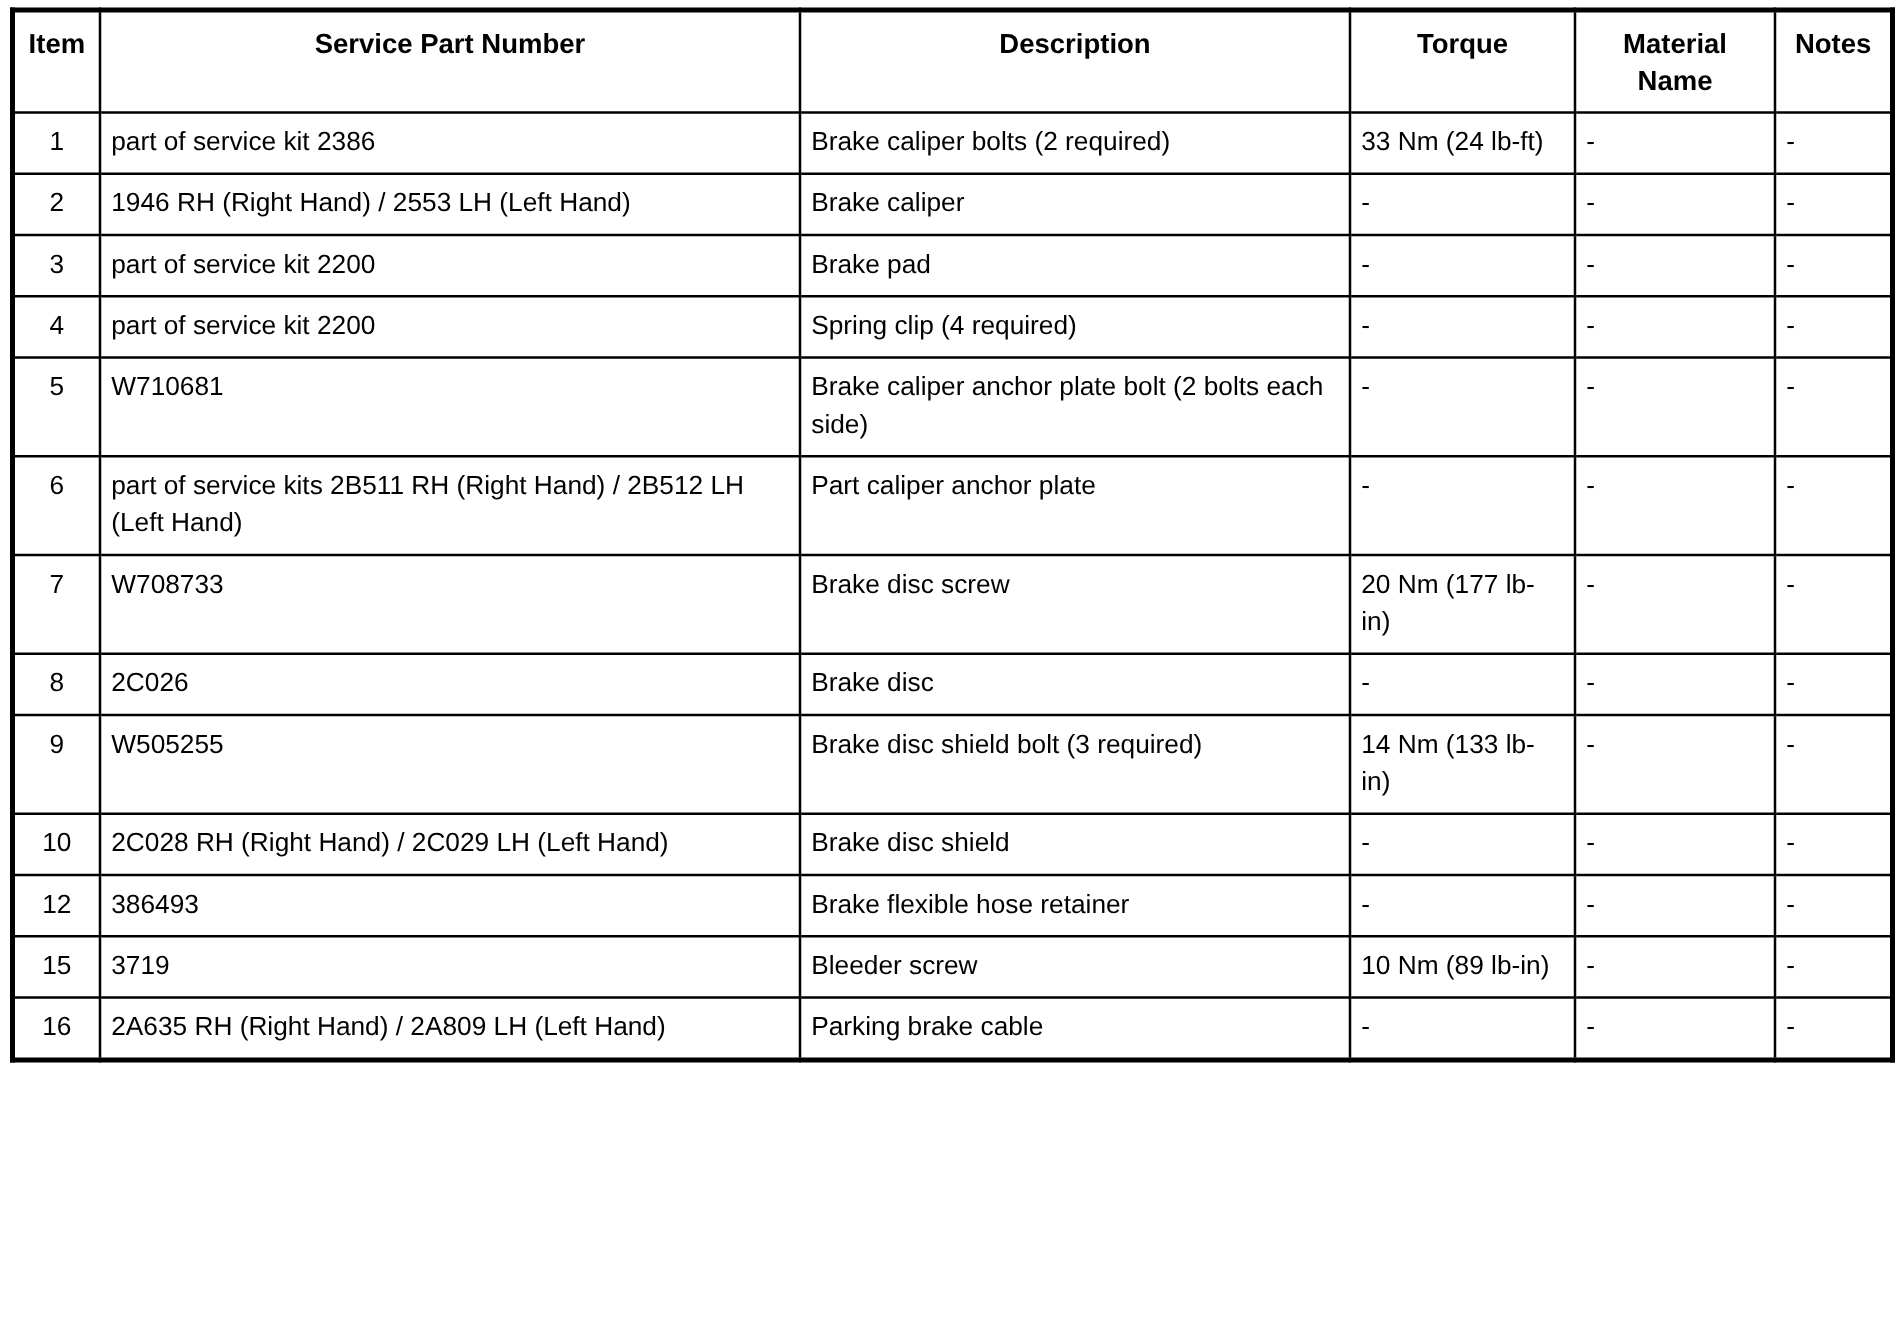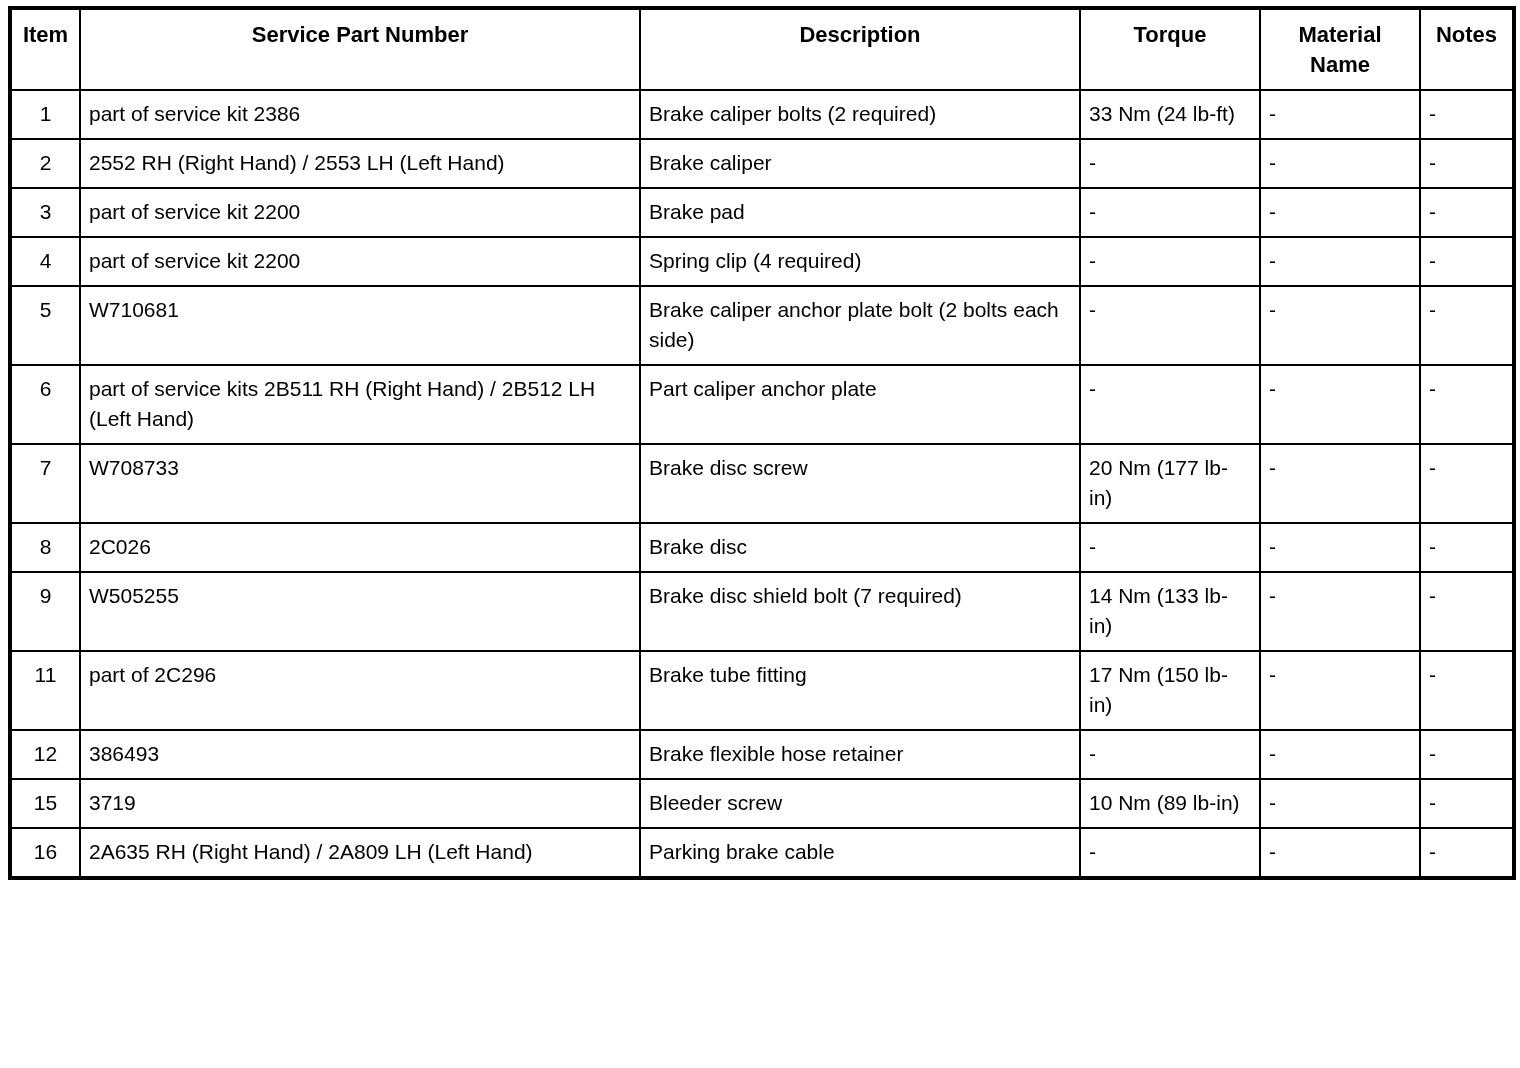--- a/index.html
+++ b/index.html
@@ -82,21 +82,21 @@
         <tr>
           <td class="col-item">1</td>
           <td class="col-service">part of service kit 2386</td>
           <td class="col-description">Brake caliper bolts (2 required)</td>
           <td class="col-torque">33 Nm (24 lb-ft)</td>
           <td class="col-material">-</td>
           <td class="col-notes">-</td>
         </tr>
         <tr>
           <td class="col-item">2</td>
-          <td class="col-service">2552 RH (Right Hand) / 2553 LH (Left Hand)</td>
+          <td class="col-service">1946 RH (Right Hand) / 2553 LH (Left Hand)</td>
           <td class="col-description">Brake caliper</td>
           <td class="col-torque">-</td>
           <td class="col-material">-</td>
           <td class="col-notes">-</td>
         </tr>
         <tr>
           <td class="col-item">3</td>
           <td class="col-service">part of service kit 2200</td>
           <td class="col-description">Brake pad</td>
           <td class="col-torque">-</td>
@@ -139,30 +139,30 @@
           <td class="col-item">8</td>
           <td class="col-service">2C026</td>
           <td class="col-description">Brake disc</td>
           <td class="col-torque">-</td>
           <td class="col-material">-</td>
           <td class="col-notes">-</td>
         </tr>
         <tr>
           <td class="col-item">9</td>
           <td class="col-service">W505255</td>
-          <td class="col-description">Brake disc shield bolt (7 required)</td>
+          <td class="col-description">Brake disc shield bolt (3 required)</td>
           <td class="col-torque">14 Nm (133 lb-in)</td>
           <td class="col-material">-</td>
           <td class="col-notes">-</td>
         </tr>
         <tr>
-          <td class="col-item">11</td>
-          <td class="col-service">part of 2C296</td>
-          <td class="col-description">Brake tube fitting</td>
-          <td class="col-torque">17 Nm (150 lb-in)</td>
+          <td class="col-item">10</td>
+          <td class="col-service">2C028 RH (Right Hand) / 2C029 LH (Left Hand)</td>
+          <td class="col-description">Brake disc shield</td>
+          <td class="col-torque">-</td>
           <td class="col-material">-</td>
           <td class="col-notes">-</td>
         </tr>
         <tr>
           <td class="col-item">12</td>
           <td class="col-service">386493</td>
           <td class="col-description">Brake flexible hose retainer</td>
           <td class="col-torque">-</td>
           <td class="col-material">-</td>
           <td class="col-notes">-</td>

